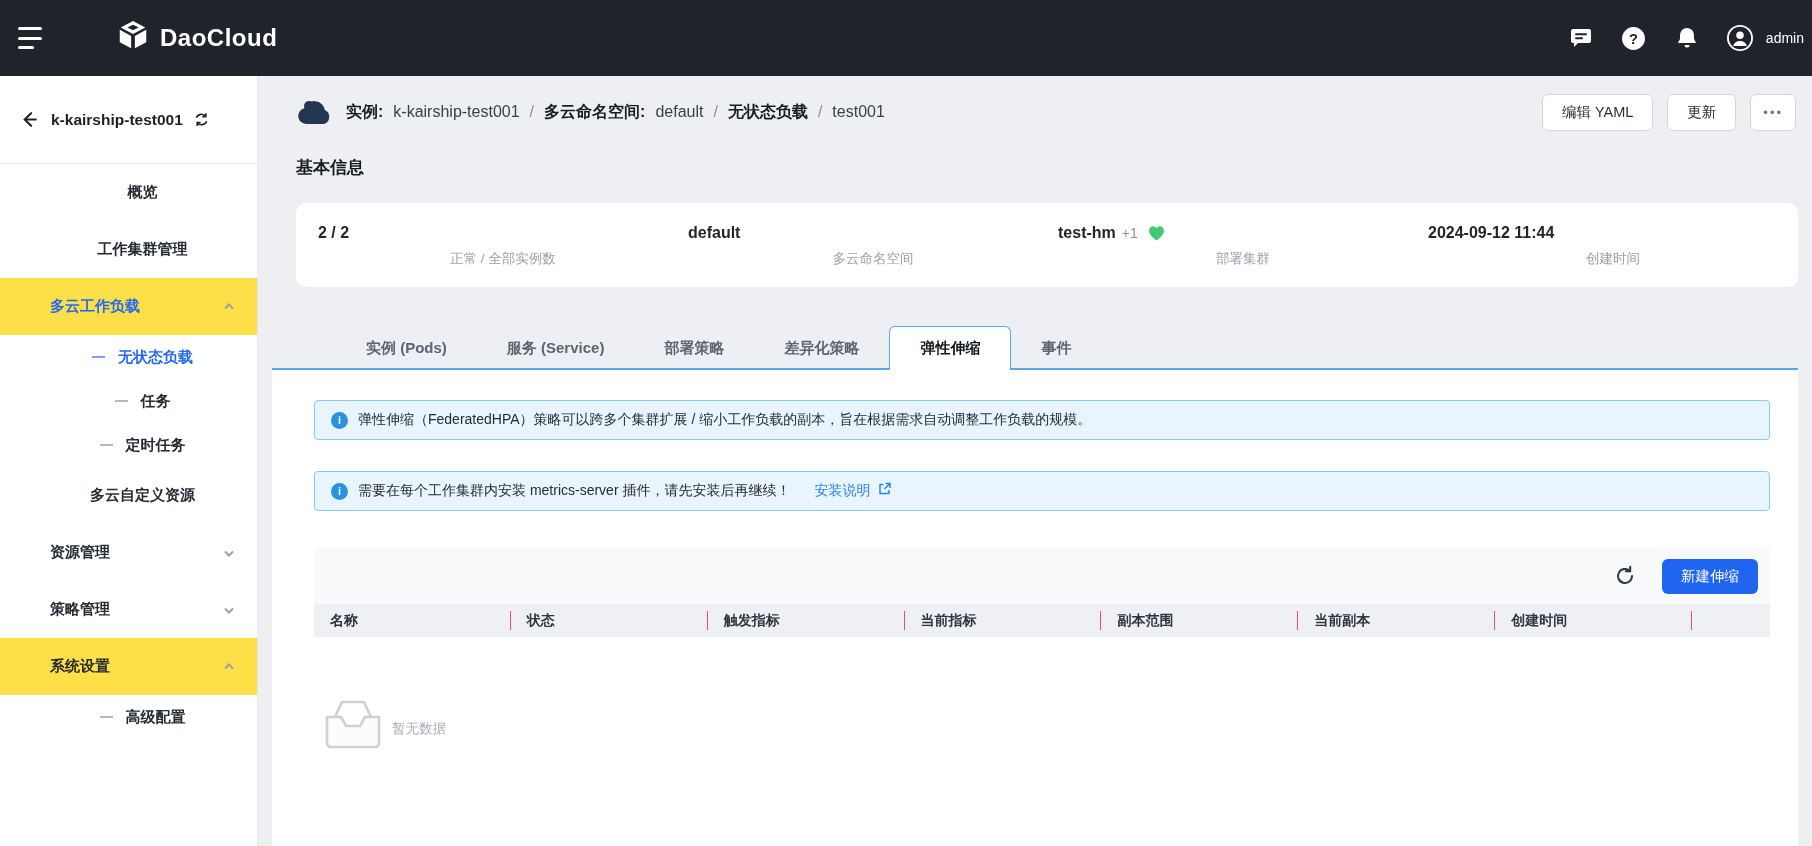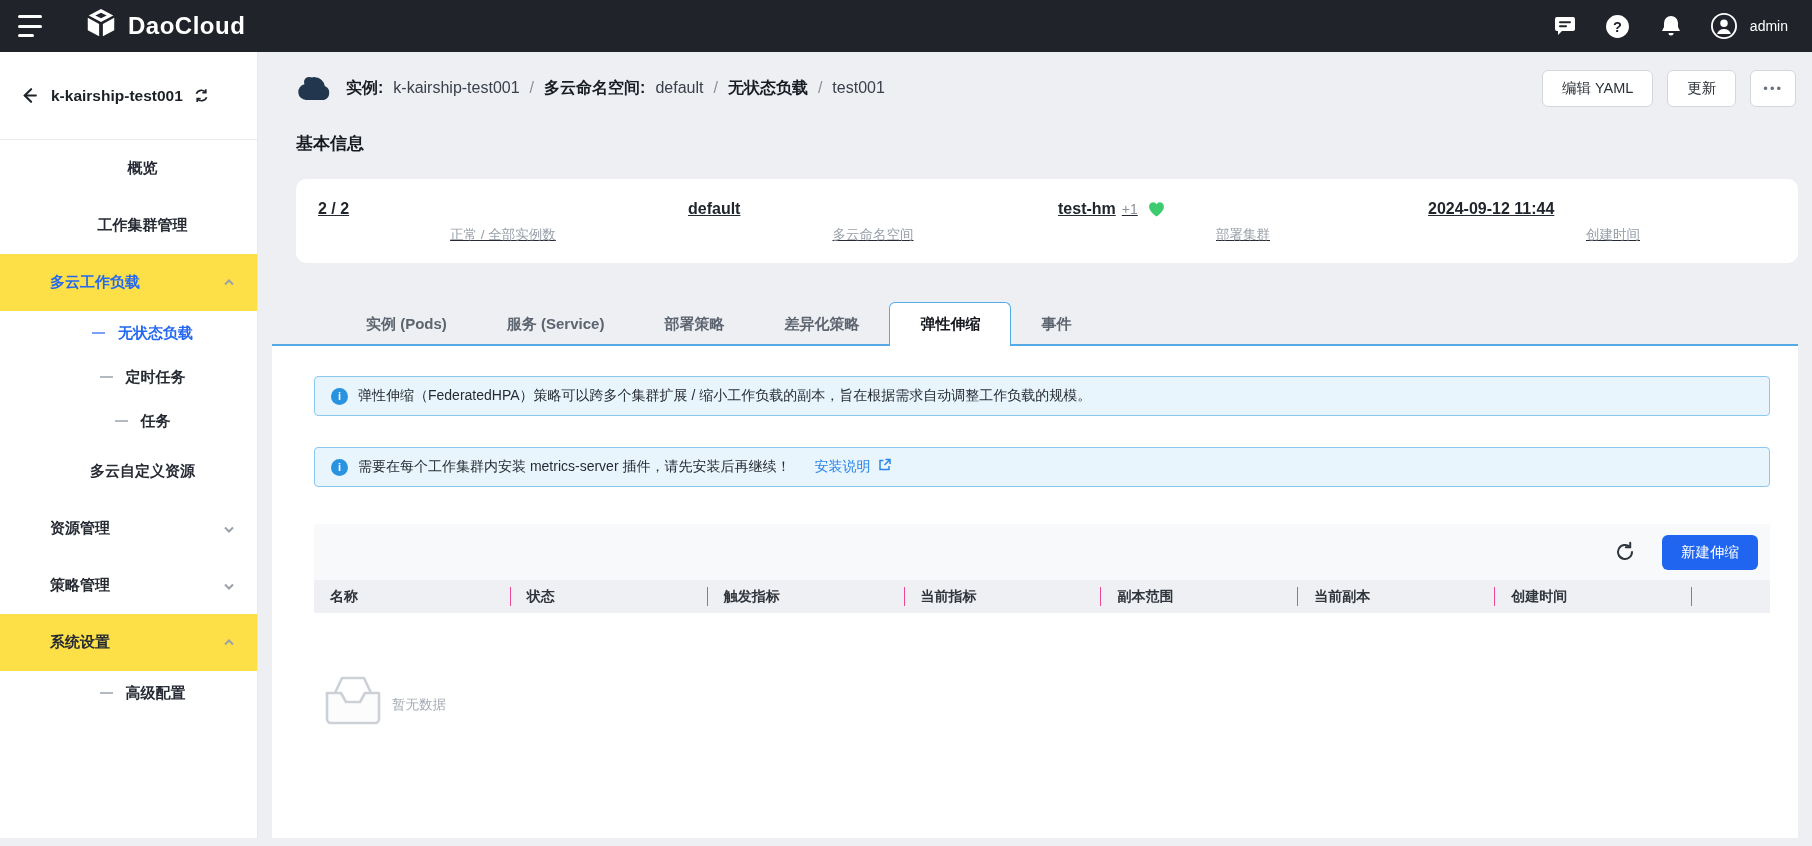--- a/index.html
+++ b/index.html
@@ -1,20 +1,20 @@
 <!DOCTYPE html>
 <html><head>
 <meta charset="utf-8">
 <style>
   * { box-sizing: border-box; margin: 0; padding: 0; }
   html,body { width:1812px; height:846px; overflow:hidden; }
   body { font-family:"Liberation Sans","DejaVu Sans",sans-serif; background:#edeff3; color:#262b33; }
 
   
-  .topbar { height:52px; background:#20242a; display:flex; align-items:center; padding:0 24px 0 18px; }
+  .topbar { height:76px; background:#20242a; display:flex; align-items:center; padding:0 8px 0 18px;gap:32px; }
   .hamburger { width:28px; height:22px; display:flex; flex-direction:column; justify-content:space-between; cursor:pointer; }
   .hamburger span { height:3px; background:#fff; border-radius:2px; }
   .hamburger span:nth-child(1){ width:24px; } .hamburger span:nth-child(2){ width:24px; } .hamburger span:nth-child(3){ width:16px; }
   .brand { display:flex; align-items:center; margin-left:38px; }
   .brand-name { color:#fff; font-size:24px; font-weight:bold; margin-left:10px; letter-spacing:.5px; }
   .topbar-right { margin-left:auto; display:flex; align-items:center; gap:27px; }
   .tb-icon { width:26px; height:26px; display:flex; align-items:center; justify-content:center; cursor:pointer; }
   .username { color:#fff; font-size:14px; margin-left:-14px; cursor:pointer; }
 
   
@@ -40,21 +40,21 @@
   .crumb .b { font-weight:bold; color:#181d24; }
   .crumb .sep { color:#8b929b; }
   .head-actions { margin-left:auto; display:flex; gap:14px; }
   .btn { background:#fff; border:1px solid #d3d7dd; border-radius:6px; height:37px; padding:0 19px; font-size:14.5px; color:#2b3138; cursor:pointer; font-family:inherit; }
   .btn.more { padding:0 12px; font-size:13px; color:#6b7280; letter-spacing:2px; }
 
   .section-title { font-size:17px; font-weight:bold; color:#16191e; margin:16px 0 0 24px; }
 
   
   .card { background:#fff; border-radius:10px; margin:24px 0 0 24px; display:flex; padding:21px 0 19px 22px; }
-  .stat { flex:1;text-decoration:underline; }
+  .stat { flex:1; }
   .stat-value { font-size:16px; font-weight:600; color:#21262d; display:flex; align-items:center; }
   .stat-suffix { font-size:14px; font-weight:400; color:#8a9099; margin-left:6px; }
   .stat-value svg { margin-left:10px; }
   .stat-label { font-size:13.5px; color:#99a0a9; margin-top:8px; font-weight:400;text-align:center; }
 
   
   .tabs { display:flex; align-items:stretch; height:44px; margin:39px 0 -2px 64px; position:relative; z-index:2; }
   .tab { display:flex; align-items:center; padding:0 30px; font-size:15px; color:#5c6470; cursor:pointer; font-weight:600; }
   .tab.active { background:#fff; border:1px solid #56a9e7; border-bottom:0; border-radius:6px 6px 0 0; color:#14181e; }
 
@@ -160,25 +160,25 @@
               <path d="M2 4.5 6 8.5 10 4.5"></path>
             </svg>
           </span>
       </div>
       <div class="nav-item sub blue">
           <span class="dash" style="background:#7ba0f5"></span>
           <span>无状态负载</span>
         </div>
       <div class="nav-item sub">
           <span class="dash"></span>
-          <span>定时任务</span>
+          <span>任务</span>
         </div>
       <div class="nav-item sub">
           <span class="dash"></span>
-          <span>任务</span>
+          <span>定时任务</span>
         </div>
       <div class="nav-item">
           <span>多云自定义资源</span>
         </div>
       <div class="nav-item">
         <span>资源管理</span>
         <span class="chev">
             <svg viewBox="0 0 12 12">
               <path d="M2 4.5 6 8.5 10 4.5"></path>
             </svg>

